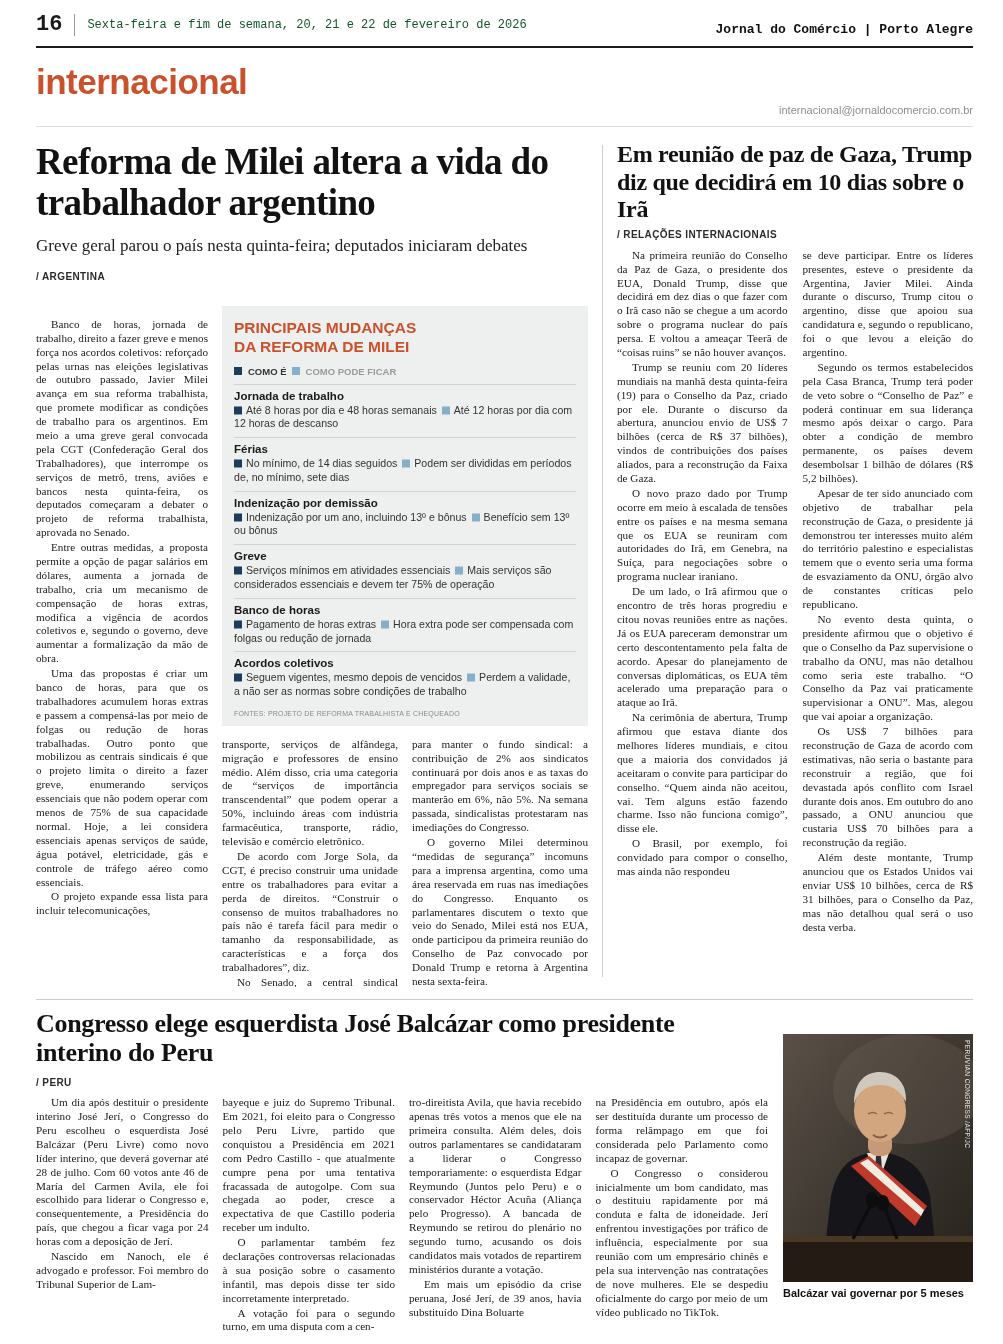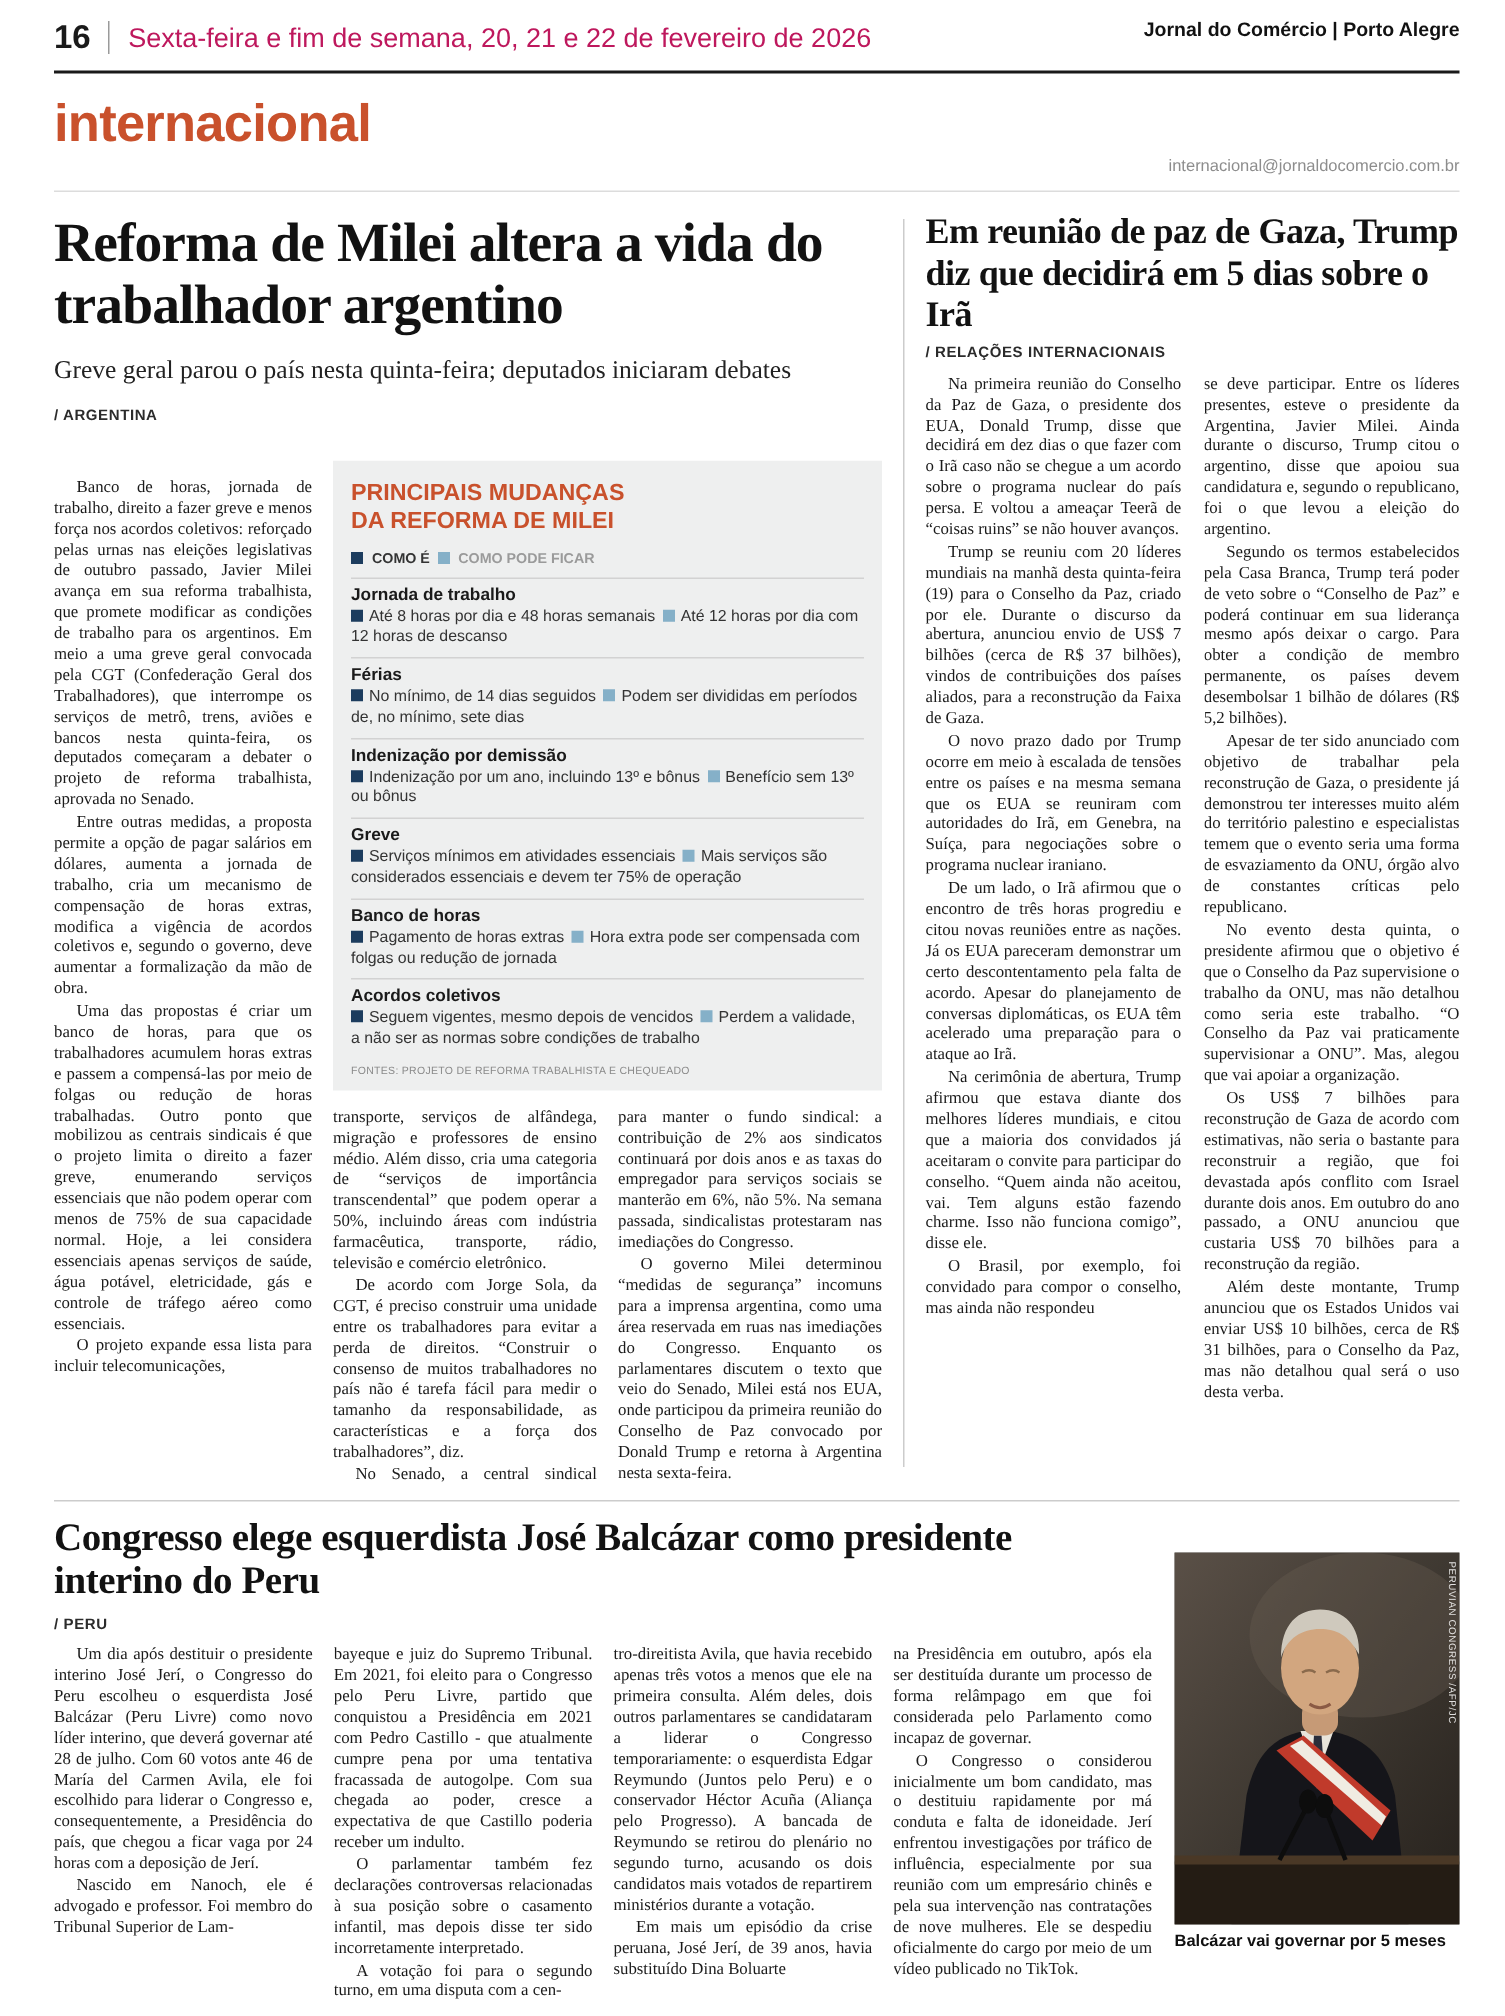--- a/index.html
+++ b/index.html
@@ -13,28 +13,28 @@
   body{
     font-family:"Liberation Serif", serif;
     color:var(--ink);
     height:1344px;
     overflow:hidden;
   }
   .page{padding:12px 30px 0 36px;}
 
   
   .masthead{
-    display:flex;justify-content:space-between;align-items:flex-start;
+    display:flex;justify-content:space-between;align-items:flex-end;
     border-bottom:2px solid #1a1a1a;padding-bottom:9px;
-    font-family:Liberation Sans, sans-serif;
+    font-family:Liberation Mono, monospace;
   }
   .mast-left{display:flex;align-items:center;gap:12px;}
   .pageno{font-size:22px;font-weight:bold;}
   .mast-sep{width:1px;height:22px;background:#9a9a9a;}
-  .mast-date{font-size:18px;color:#be185d;}
+  .mast-date{font-size:12px;color:#14532d;}
   .pub{font-size:13px;font-weight:bold;color:#111;}
 
   
   .section-title{
     font-family:"Liberation Sans", sans-serif;
     font-size:35px;font-weight:bold;color:var(--accent);
     margin-top:14px;letter-spacing:-0.5px;
   }
   .email-row{
     text-align:right;font-family:"Liberation Sans", sans-serif;
@@ -201,21 +201,21 @@
                 <p class="para">O governo Milei determinou “medidas de segurança” incomuns para a imprensa argentina, como uma área reservada em ruas nas imediações do Congresso. Enquanto os parlamentares discutem o texto que veio do Senado, Milei está nos EUA, onde participou da primeira reunião do Conselho de Paz convocado por Donald Trump e retorna à Argentina nesta sexta-feira.</p>
               </div>
           </div>
         </div>
       </div>
     </article>
 
     <div class="vrule"></div>
 
     <article class="gaza">
-      <h2 class="headline">Em reunião de paz de Gaza, Trump diz que decidirá em 5 dias sobre o Irã</h2>
+      <h2 class="headline">Em reunião de paz de Gaza, Trump diz que decidirá em 10 dias sobre o Irã</h2>
       <div class="kicker">/ RELAÇÕES INTERNACIONAIS</div>
       <div class="gaza-body">
         <div class="col">
             <p class="para">Na primeira reunião do Conselho da Paz de Gaza, o presidente dos EUA, Donald Trump, disse que decidirá em dez dias o que fazer com o Irã caso não se chegue a um acordo sobre o programa nuclear do país persa. E voltou a ameaçar Teerã de “coisas ruins” se não houver avanços.</p>
             <p class="para">Trump se reuniu com 20 líderes mundiais na manhã desta quinta-feira (19) para o Conselho da Paz, criado por ele. Durante o discurso da abertura, anunciou envio de US$ 7 bilhões (cerca de R$ 37 bilhões), vindos de contribuições dos países aliados, para a reconstrução da Faixa de Gaza.</p>
             <p class="para">O novo prazo dado por Trump ocorre em meio à escalada de tensões entre os países e na mesma semana que os EUA se reuniram com autoridades do Irã, em Genebra, na Suíça, para negociações sobre o programa nuclear iraniano.</p>
             <p class="para">De um lado, o Irã afirmou que o encontro de três horas progrediu e citou novas reuniões entre as nações. Já os EUA pareceram demonstrar um certo descontentamento pela falta de acordo. Apesar do planejamento de conversas diplomáticas, os EUA têm acelerado uma preparação para o ataque ao Irã.</p>
             <p class="para">Na cerimônia de abertura, Trump afirmou que estava diante dos melhores líderes mundiais, e citou que a maioria dos convidados já aceitaram o convite para participar do conselho. “Quem ainda não aceitou, vai. Tem alguns estão fazendo charme. Isso não funciona comigo”, disse ele.</p>
             <p class="para">O Brasil, por exemplo, foi convidado para compor o conselho, mas ainda não respondeu</p>
           </div>

